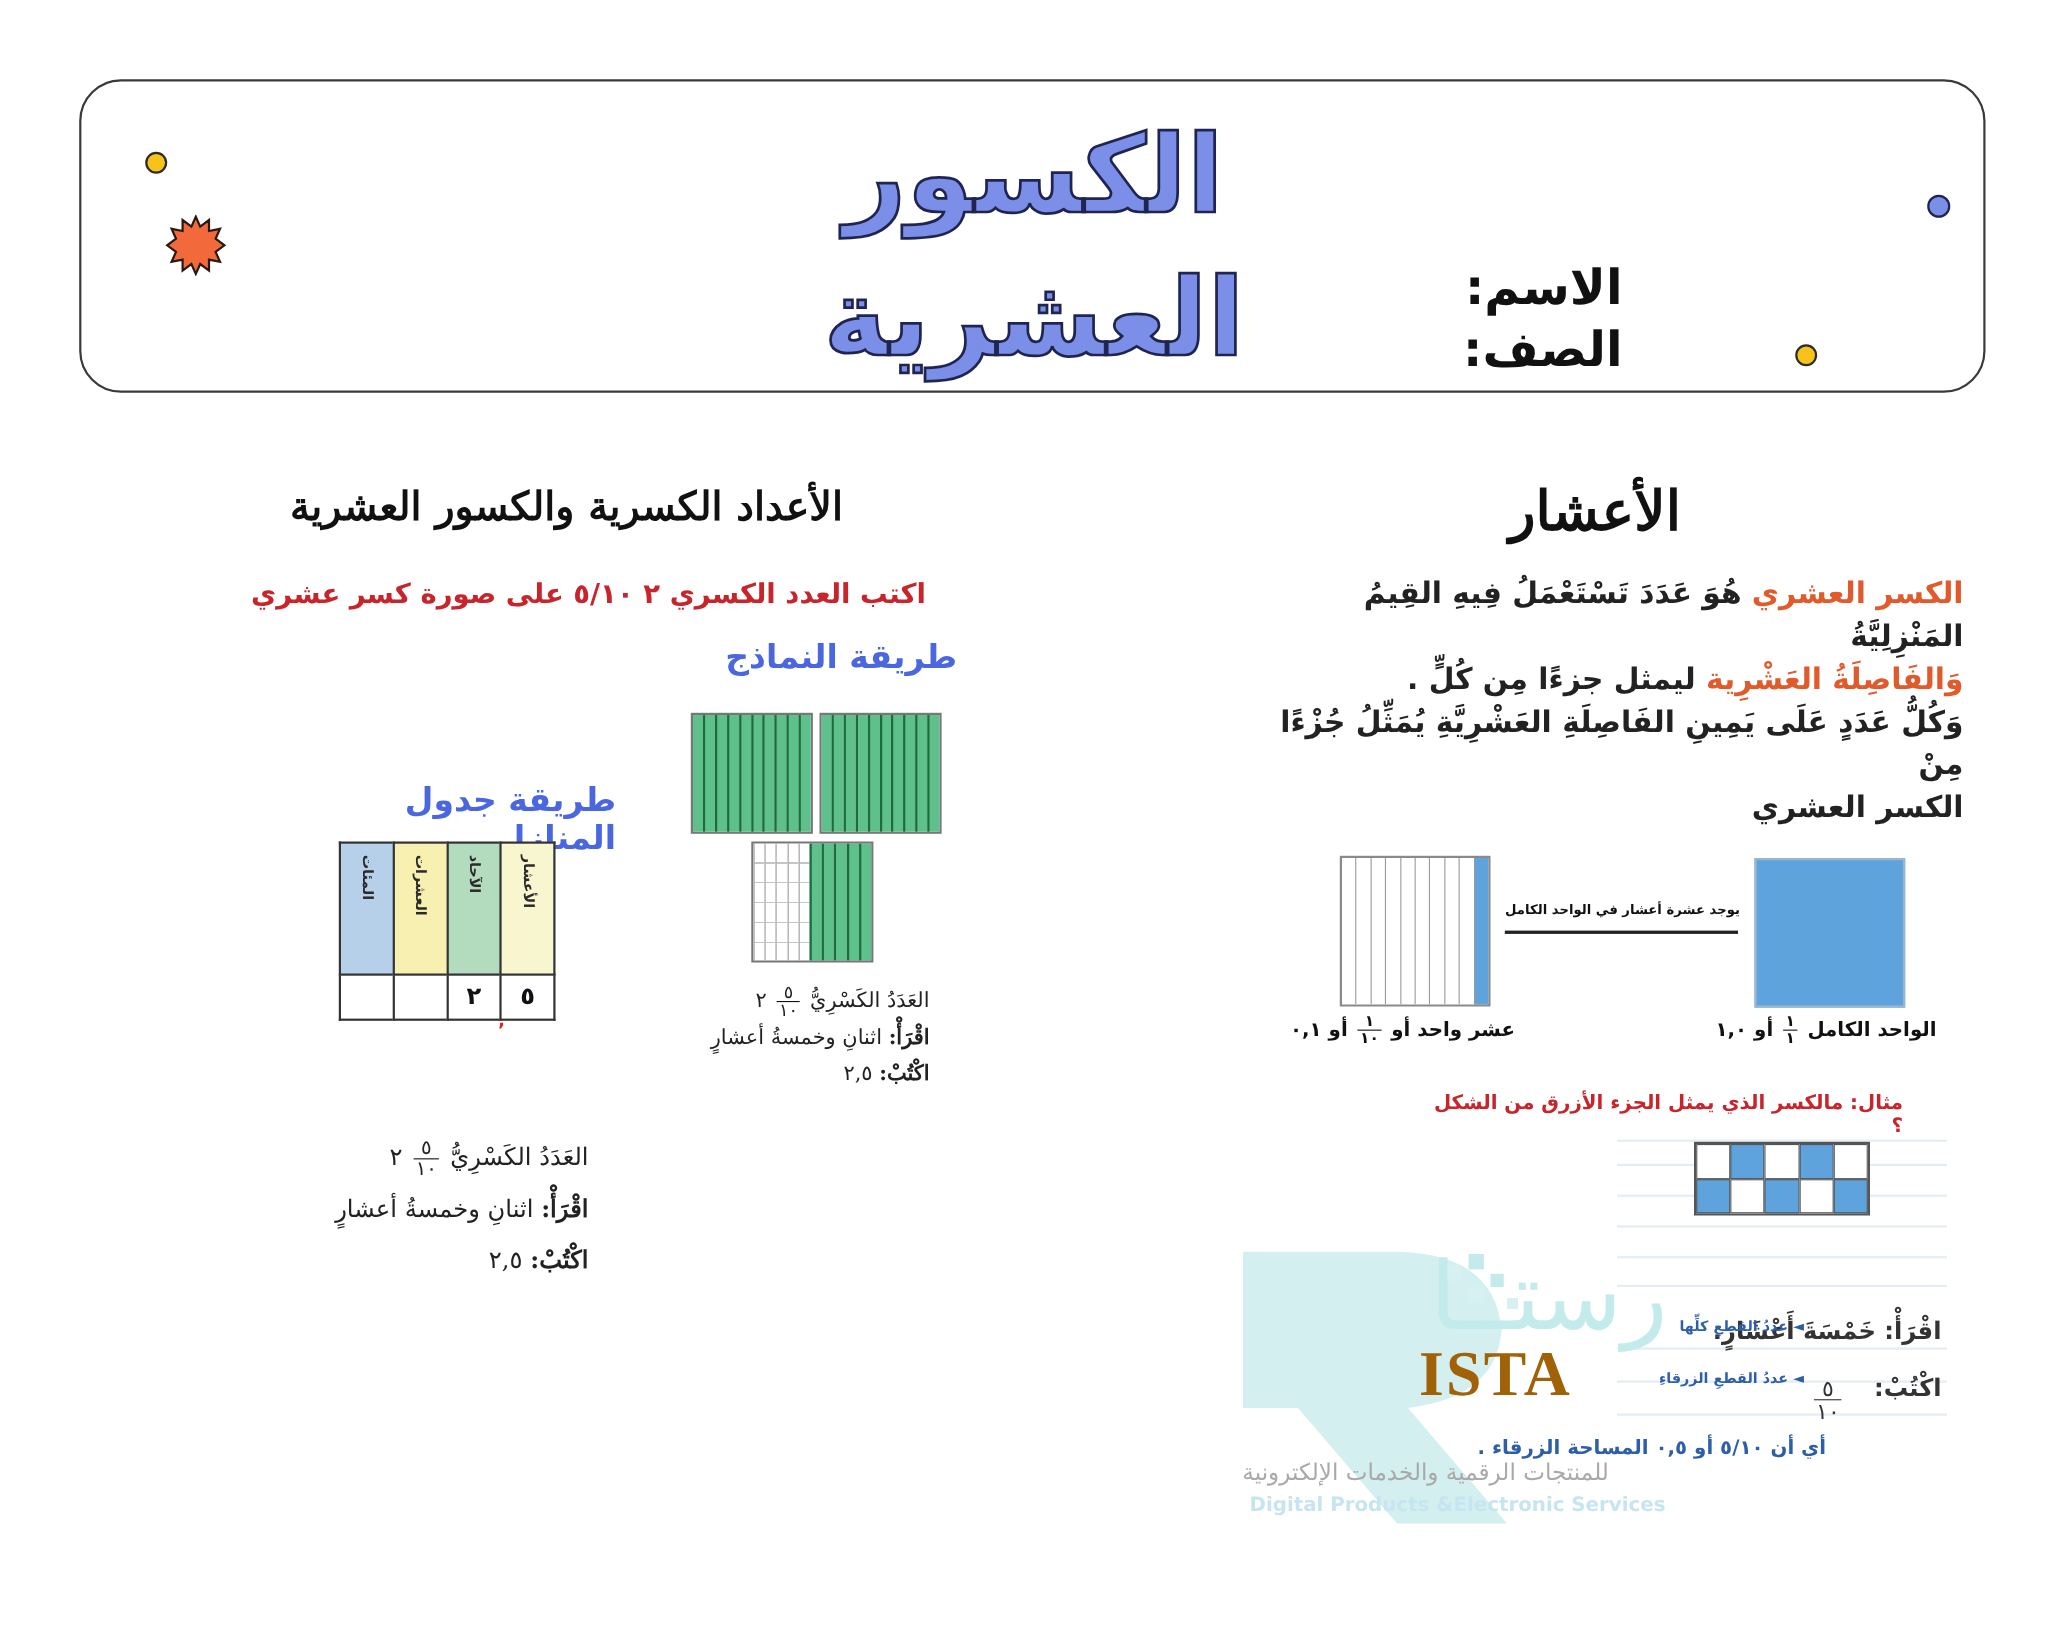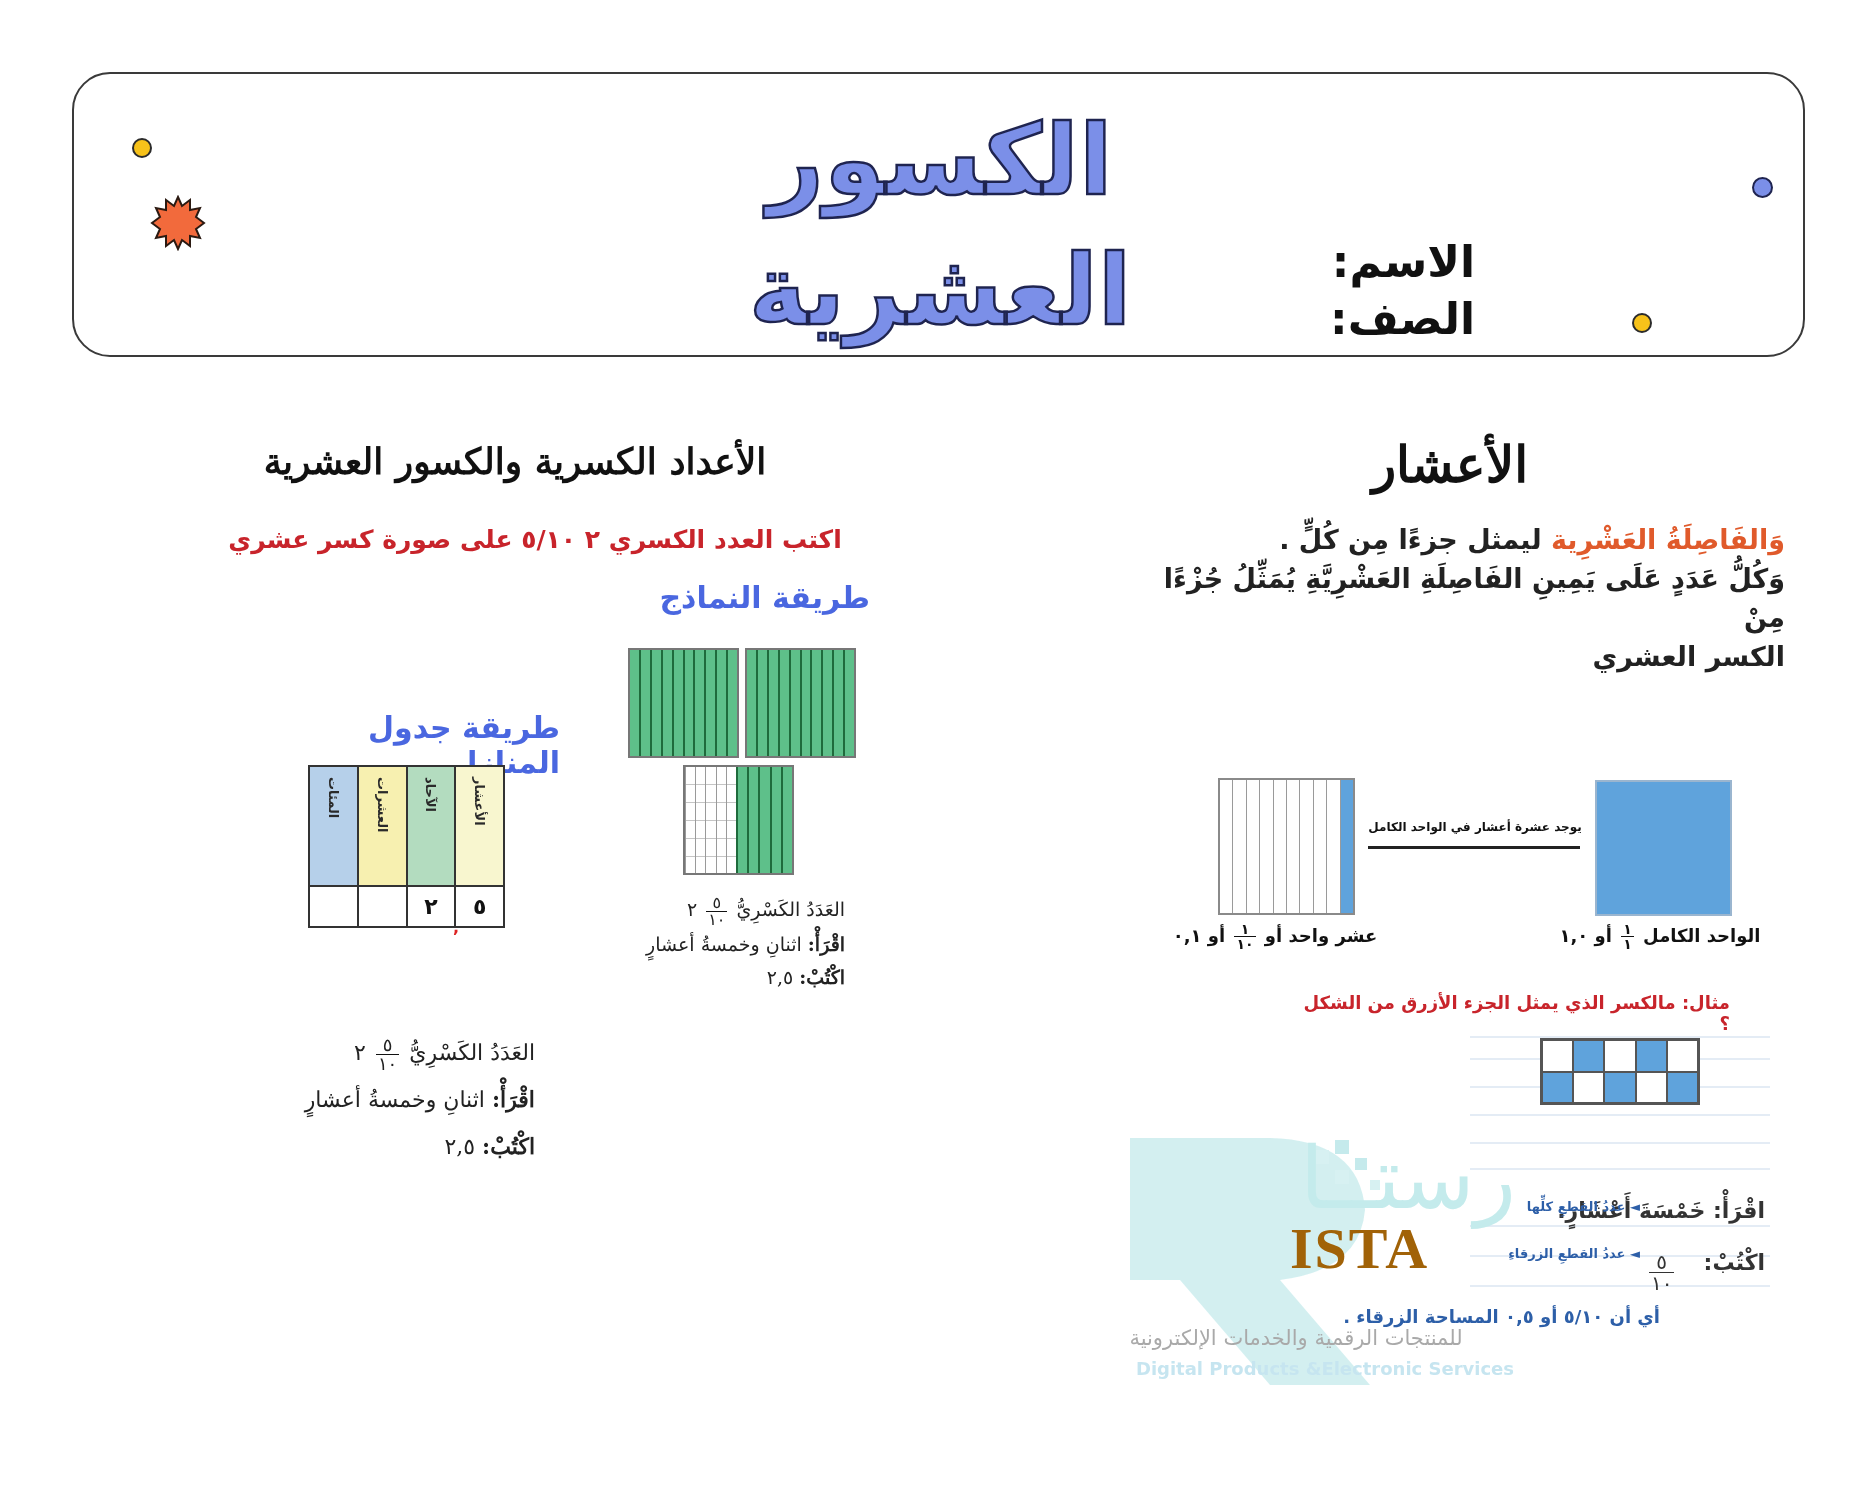--- a/index.html
+++ b/index.html
@@ -101,20 +101,21 @@
 <div class="abs dot" id="dot-yellow-left"></div>
 <div class="abs dot" id="dot-blue-right"></div>
 <div class="abs dot" id="dot-yellow-right"></div>
 <svg class="abs" id="star" viewBox="0 0 56 56">
   <polygon points="28,2 32,11 40,5 40,15 50,13 46,22 54,28 46,34 50,43 40,41 40,51 32,45 28,54 24,45 16,51 16,41 6,43 10,34 2,28 10,22 6,13 16,15 16,5 24,11" fill="#f26a3c" stroke="#2b1a12" stroke-width="2"></polygon>
 </svg>
 
 <div class="abs rtl" id="tenths-title">الأعشار</div>
 
 <div class="abs rtl" id="definition">
+  <p><span class="hl">الكسر العشري</span><span> هُوَ عَدَدَ تَسْتَعْمَلُ فِيهِ القِيمُ المَنْزِلِيَّةُ</span></p>
   <p><span class="hl">وَالفَاصِلَةُ العَشْرِية</span><span> ليمثل جزءًا مِن كُلٍّ .</span></p>
   <p>وَكُلُّ عَدَدٍ عَلَى يَمِينِ الفَاصِلَةِ العَشْرِيَّةِ يُمَثِّلُ جُزْءًا مِنْ</p>
   <p>الكسر العشري</p>
 </div>
 
 <div class="abs" id="tenth-strip">
   <div class="col"></div>
   <div class="col"></div>
   <div class="col"></div>
   <div class="col"></div>

